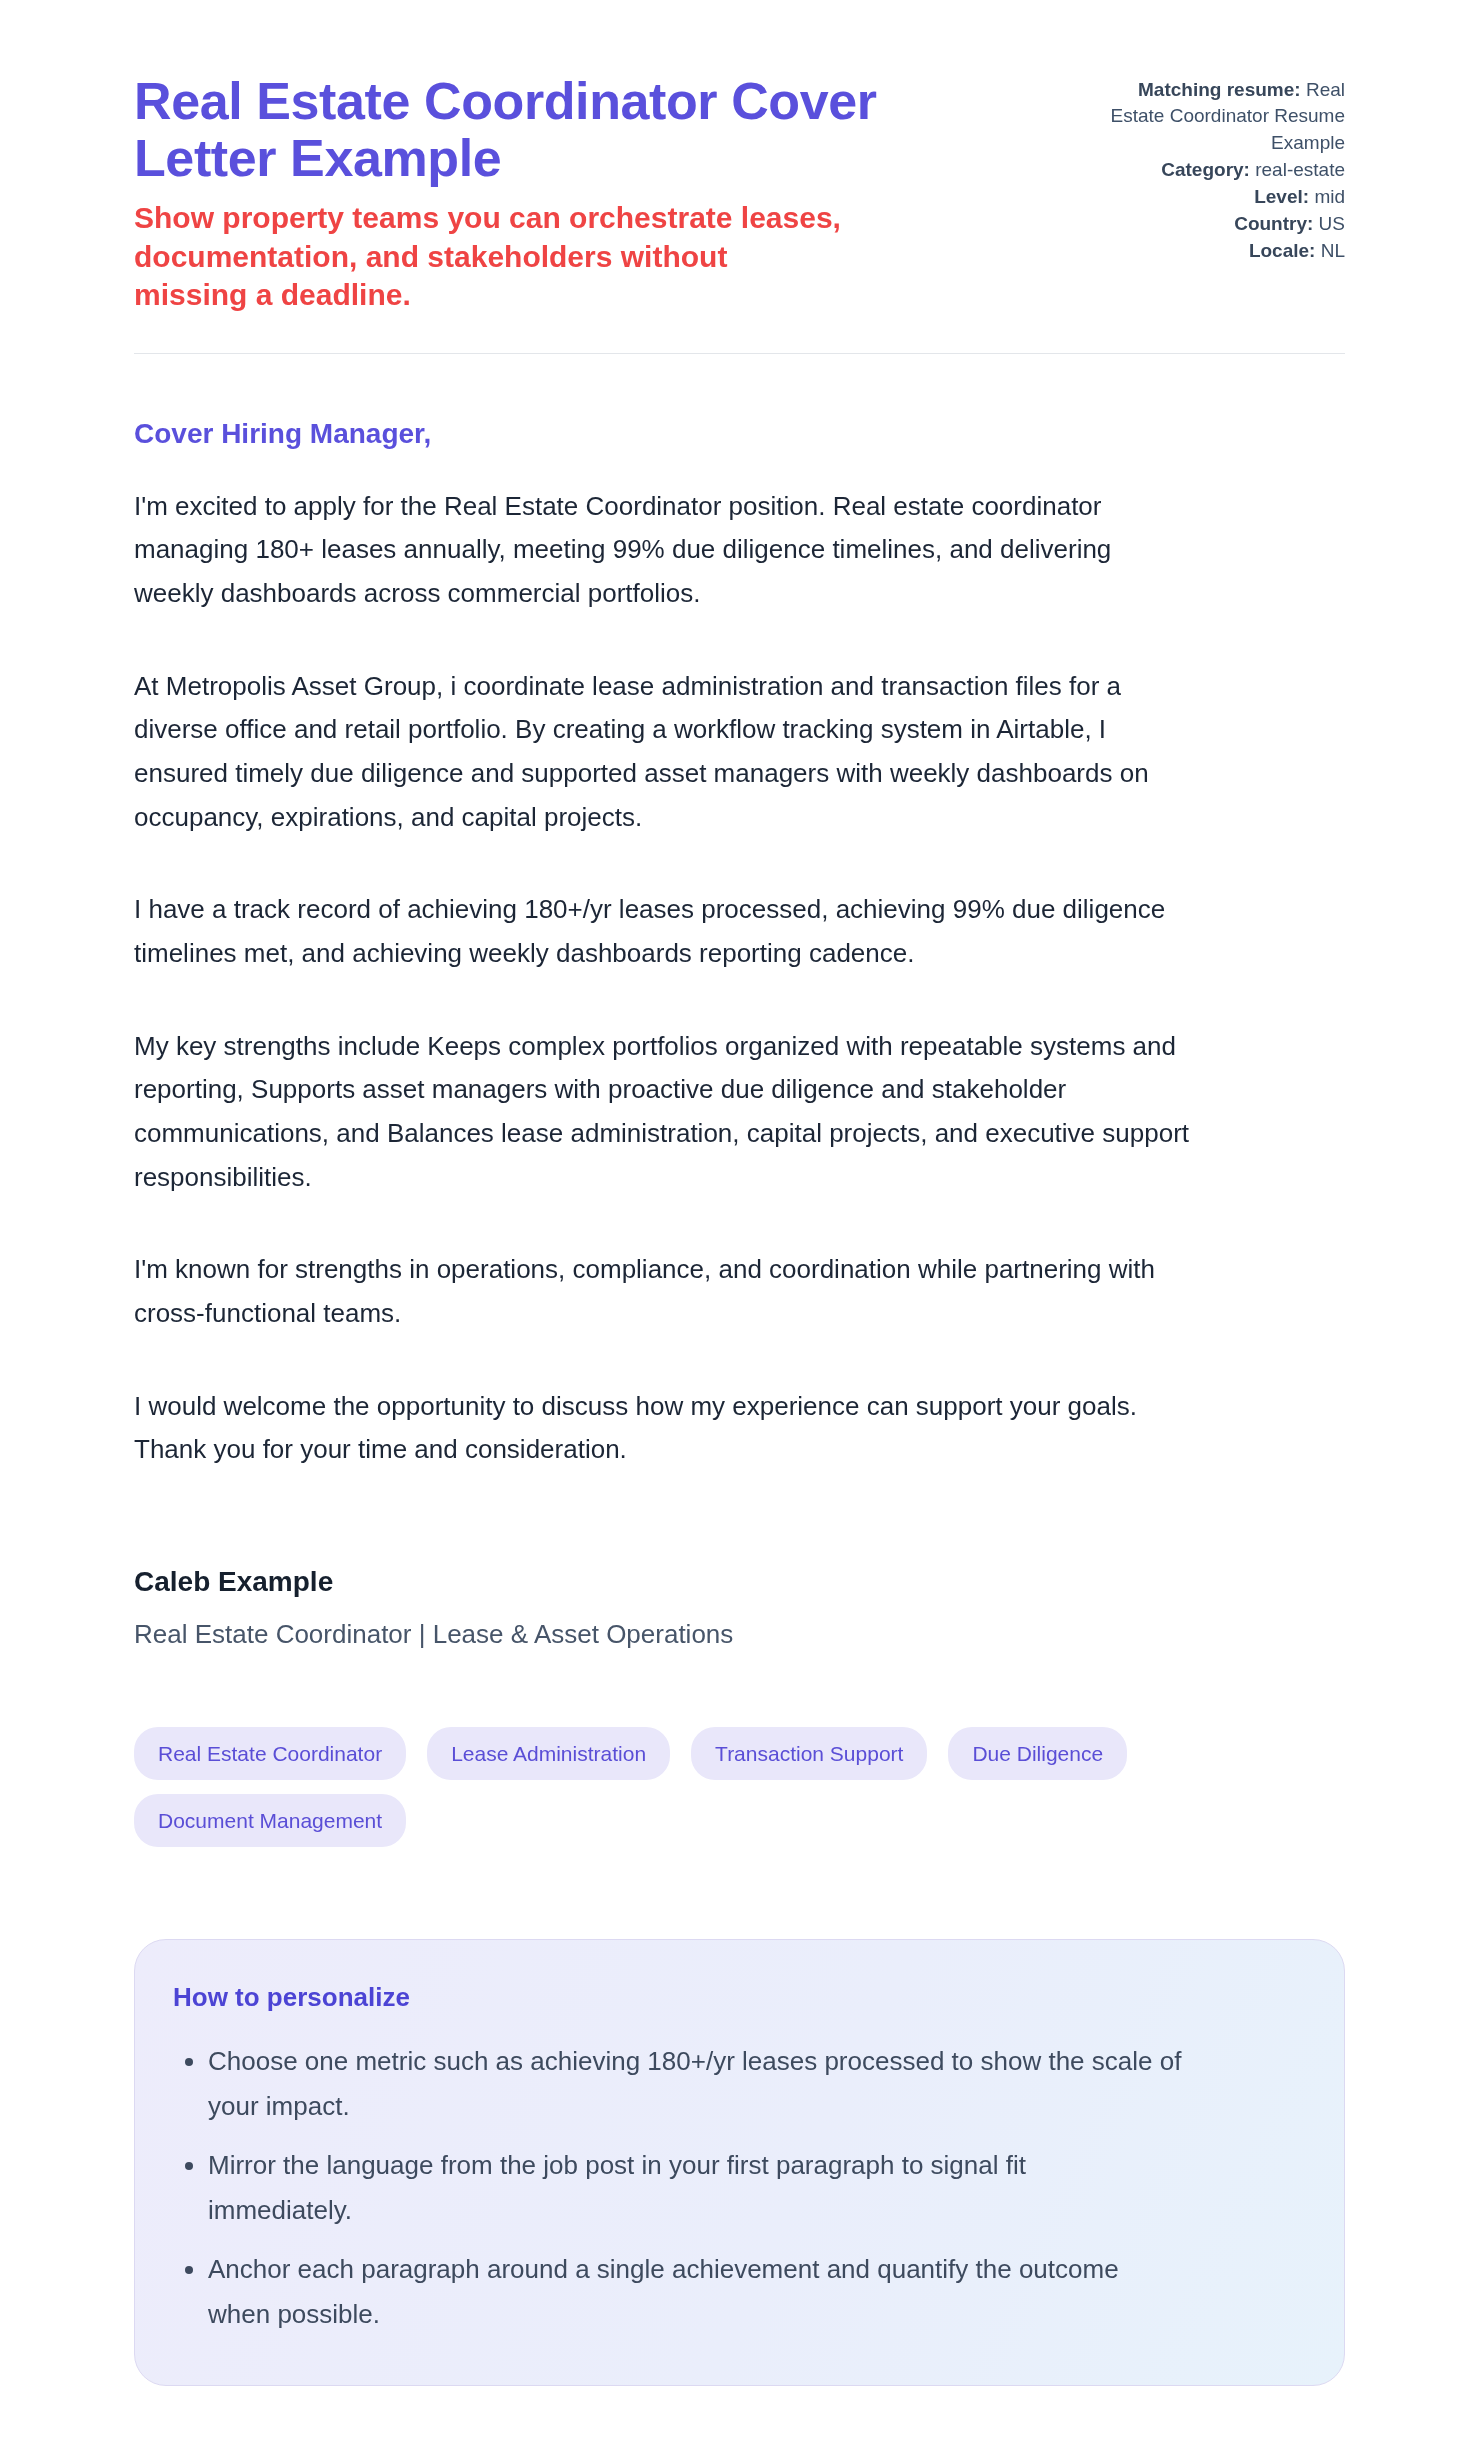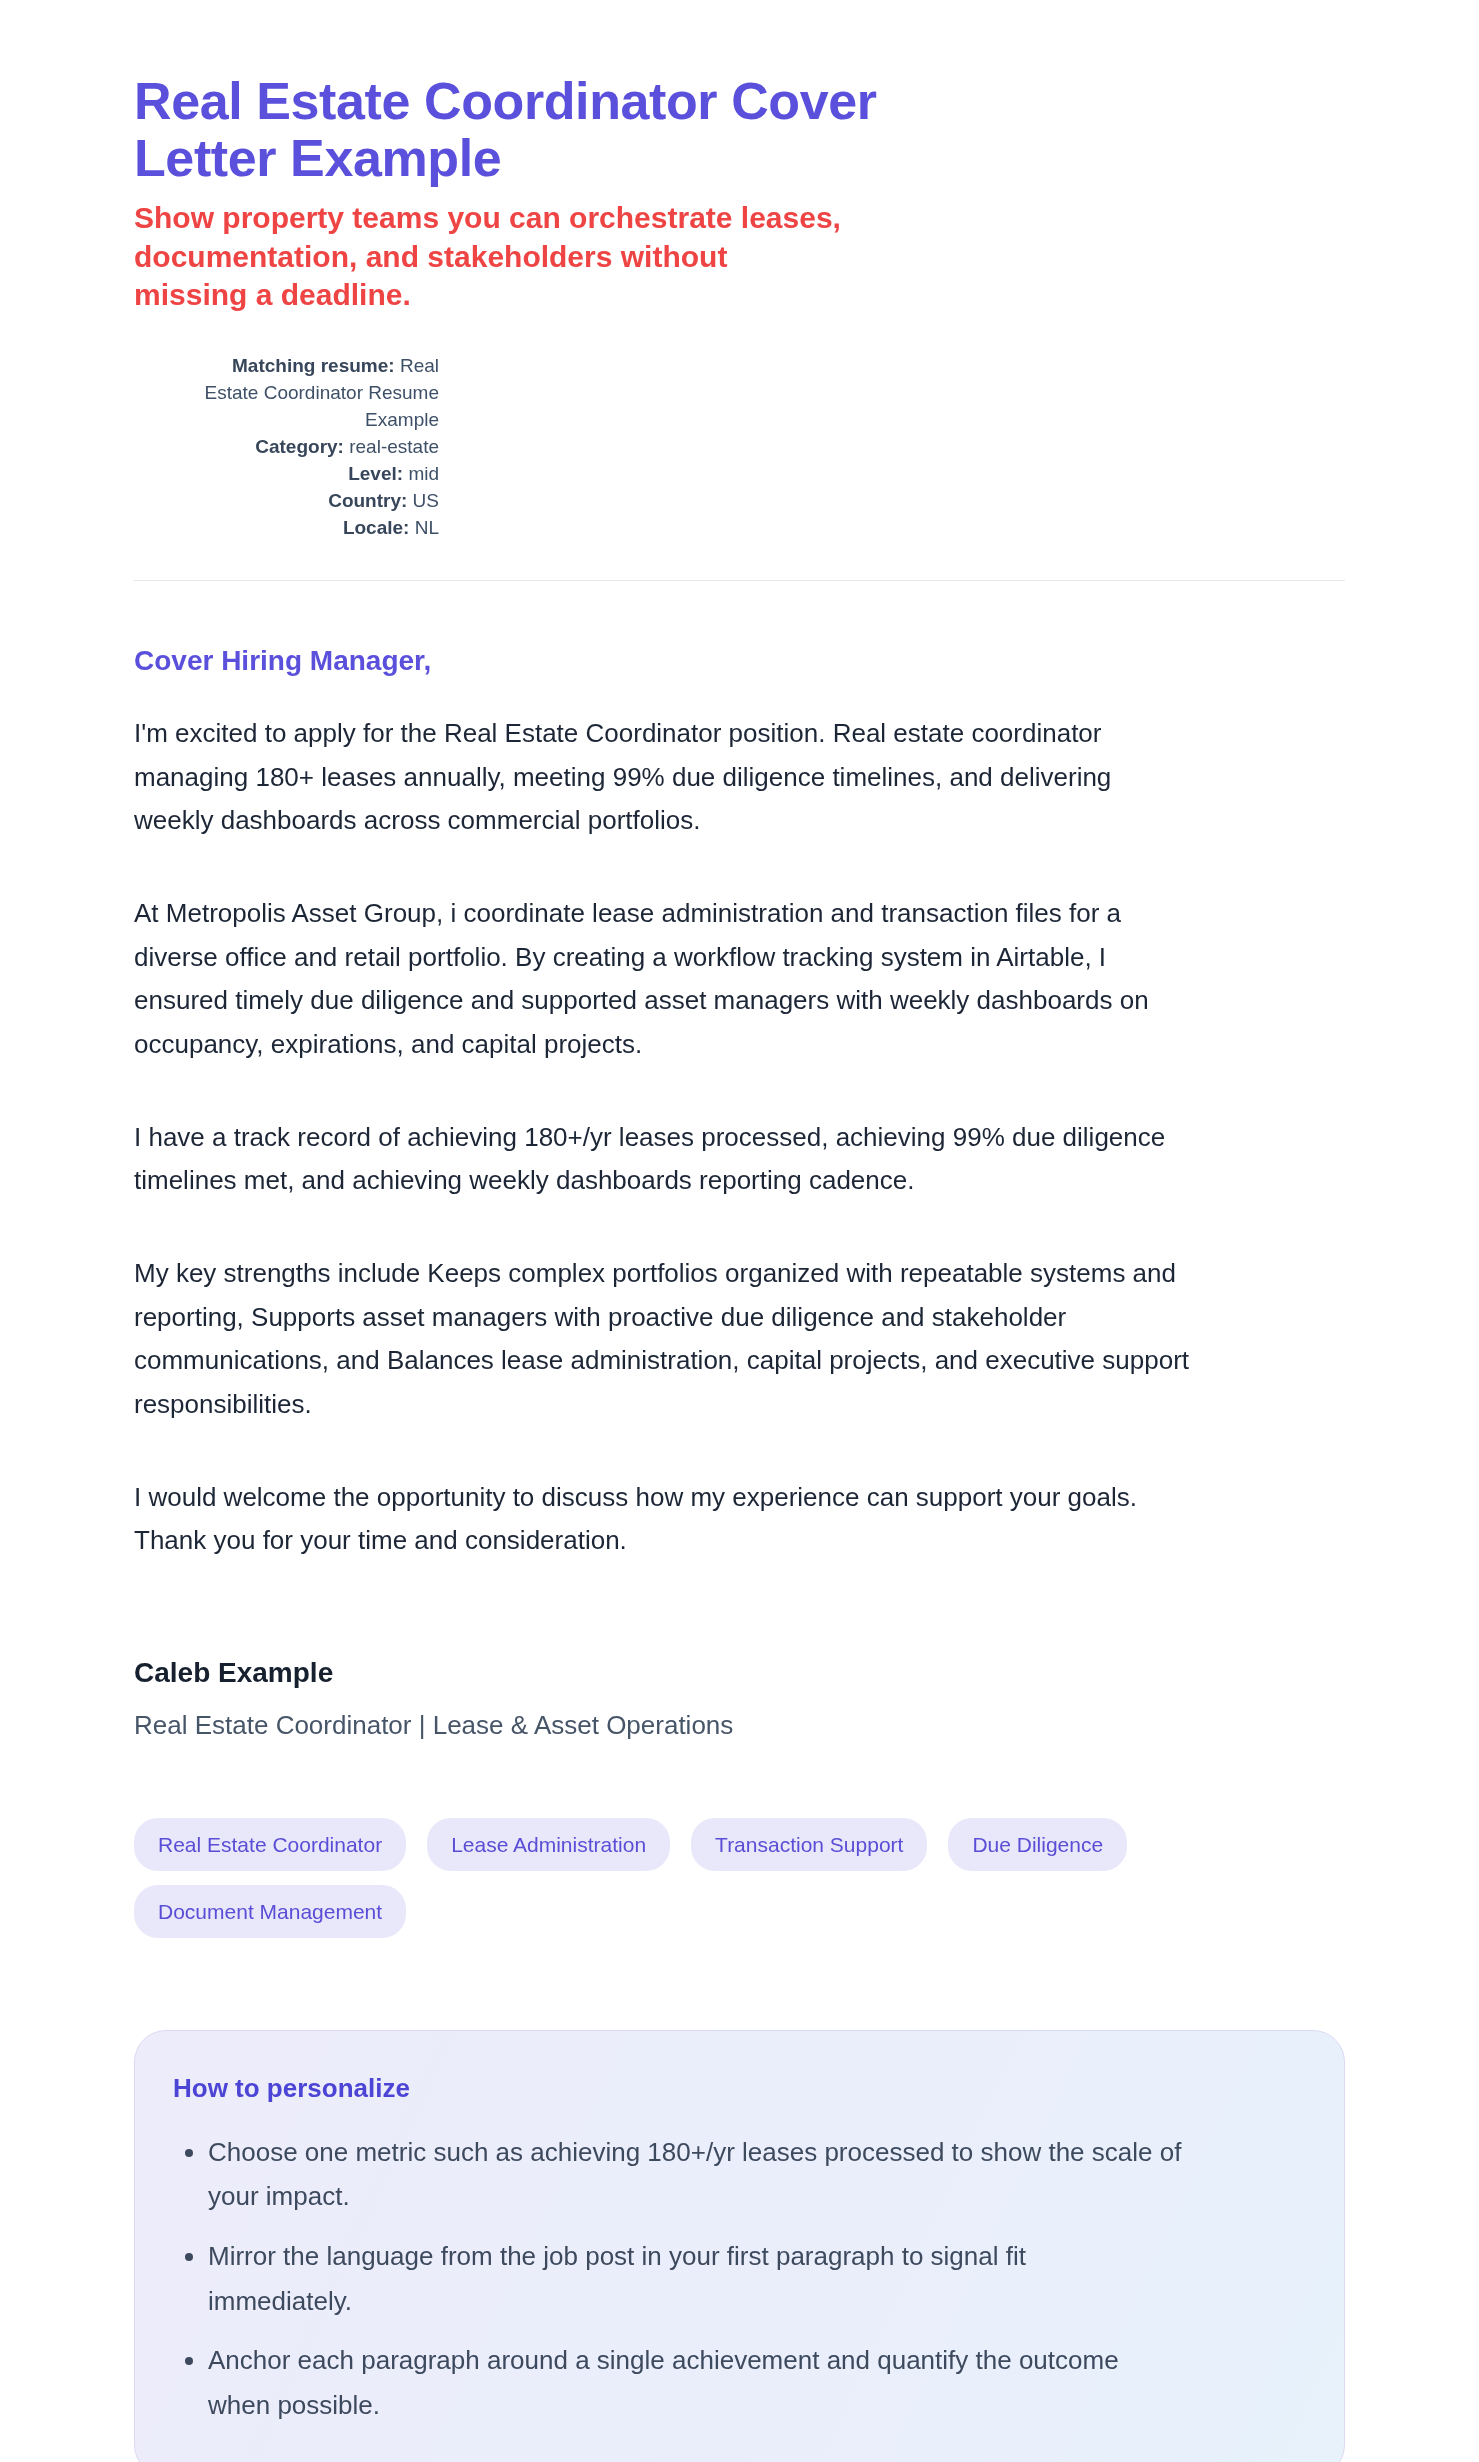--- a/index.html
+++ b/index.html
@@ -5,21 +5,21 @@
   html, body { margin: 0; padding: 0; background: #ffffff; }
   body {
     width: 1479px;
     font-family: "Liberation Sans", "DejaVu Sans", sans-serif;
     color: #1c2636;
     -webkit-font-smoothing: antialiased;
   }
   .page { width: 1211px; margin: 0 auto; padding: 73px 0 78px; }
 
   
-  .header { display: flex; justify-content: space-between; gap: 35px; flex-direction: column; }
+  .header { display: flex; justify-content: space-between; gap: 35px; }
   .header-left { flex: 1 1 auto; max-width: 887px; }
   .title {
     margin: 0; font-size: 52px; line-height: 1.1; font-weight: bold;
     color: #5a50dc; letter-spacing: -0.4px; white-space: pre-line;
   }
   .subtitle {
     margin: 12px 0 0; font-size: 30px; line-height: 1.28; font-weight: bold;
     color: #ef4444; white-space: pre-line;
   }
   .meta {
@@ -95,20 +95,22 @@
     <p class="para">At Metropolis Asset Group, i coordinate lease administration and transaction files for a
 diverse office and retail portfolio. By creating a workflow tracking system in Airtable, I
 ensured timely due diligence and supported asset managers with weekly dashboards on
 occupancy, expirations, and capital projects.</p>
     <p class="para">I have a track record of achieving 180+/yr leases processed, achieving 99% due diligence
 timelines met, and achieving weekly dashboards reporting cadence.</p>
     <p class="para">My key strengths include Keeps complex portfolios organized with repeatable systems and
 reporting, Supports asset managers with proactive due diligence and stakeholder
 communications, and Balances lease administration, capital projects, and executive support
 responsibilities.</p>
+    <p class="para">I'm known for strengths in operations, compliance, and coordination while partnering with
+cross-functional teams.</p>
     <p class="para">I would welcome the opportunity to discuss how my experience can support your goals.
 Thank you for your time and consideration.</p>
     <p class="sig-name">Caleb Example</p>
     <p class="sig-role">Real Estate Coordinator | Lease &amp; Asset Operations</p>
   </section>
 
   <section class="tags">
     <span class="tag">Real Estate Coordinator</span>
     <span class="tag">Lease Administration</span>
     <span class="tag">Transaction Support</span>

